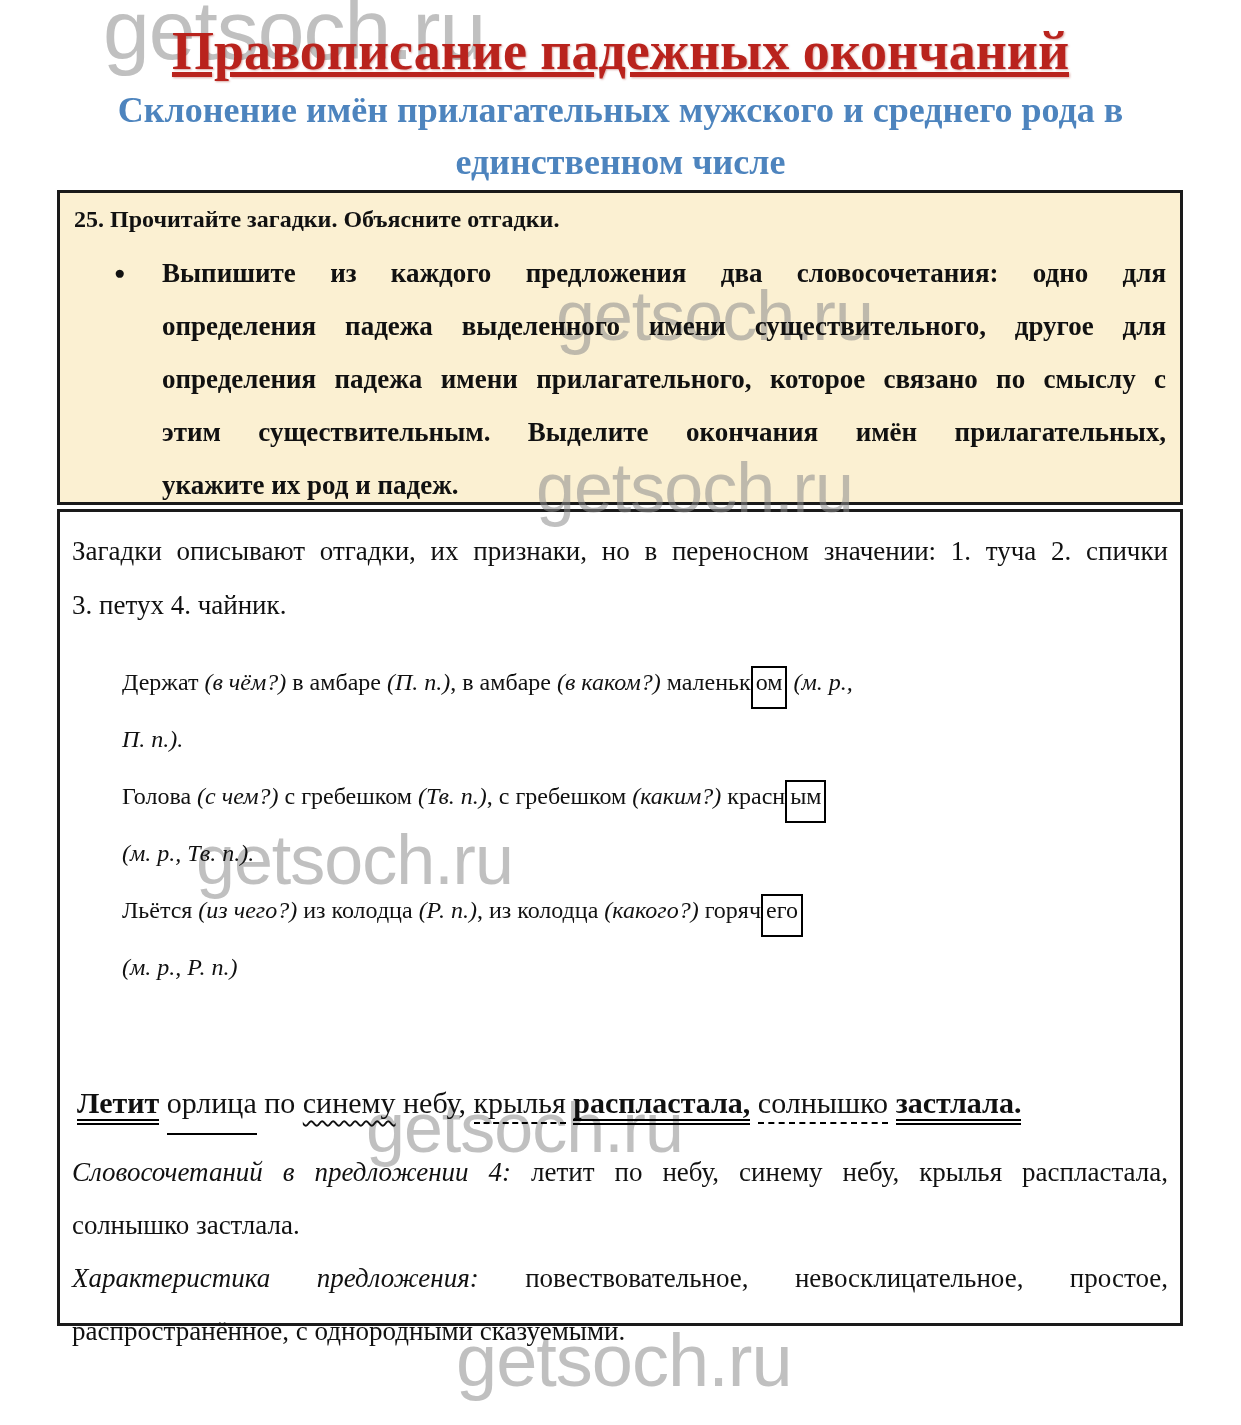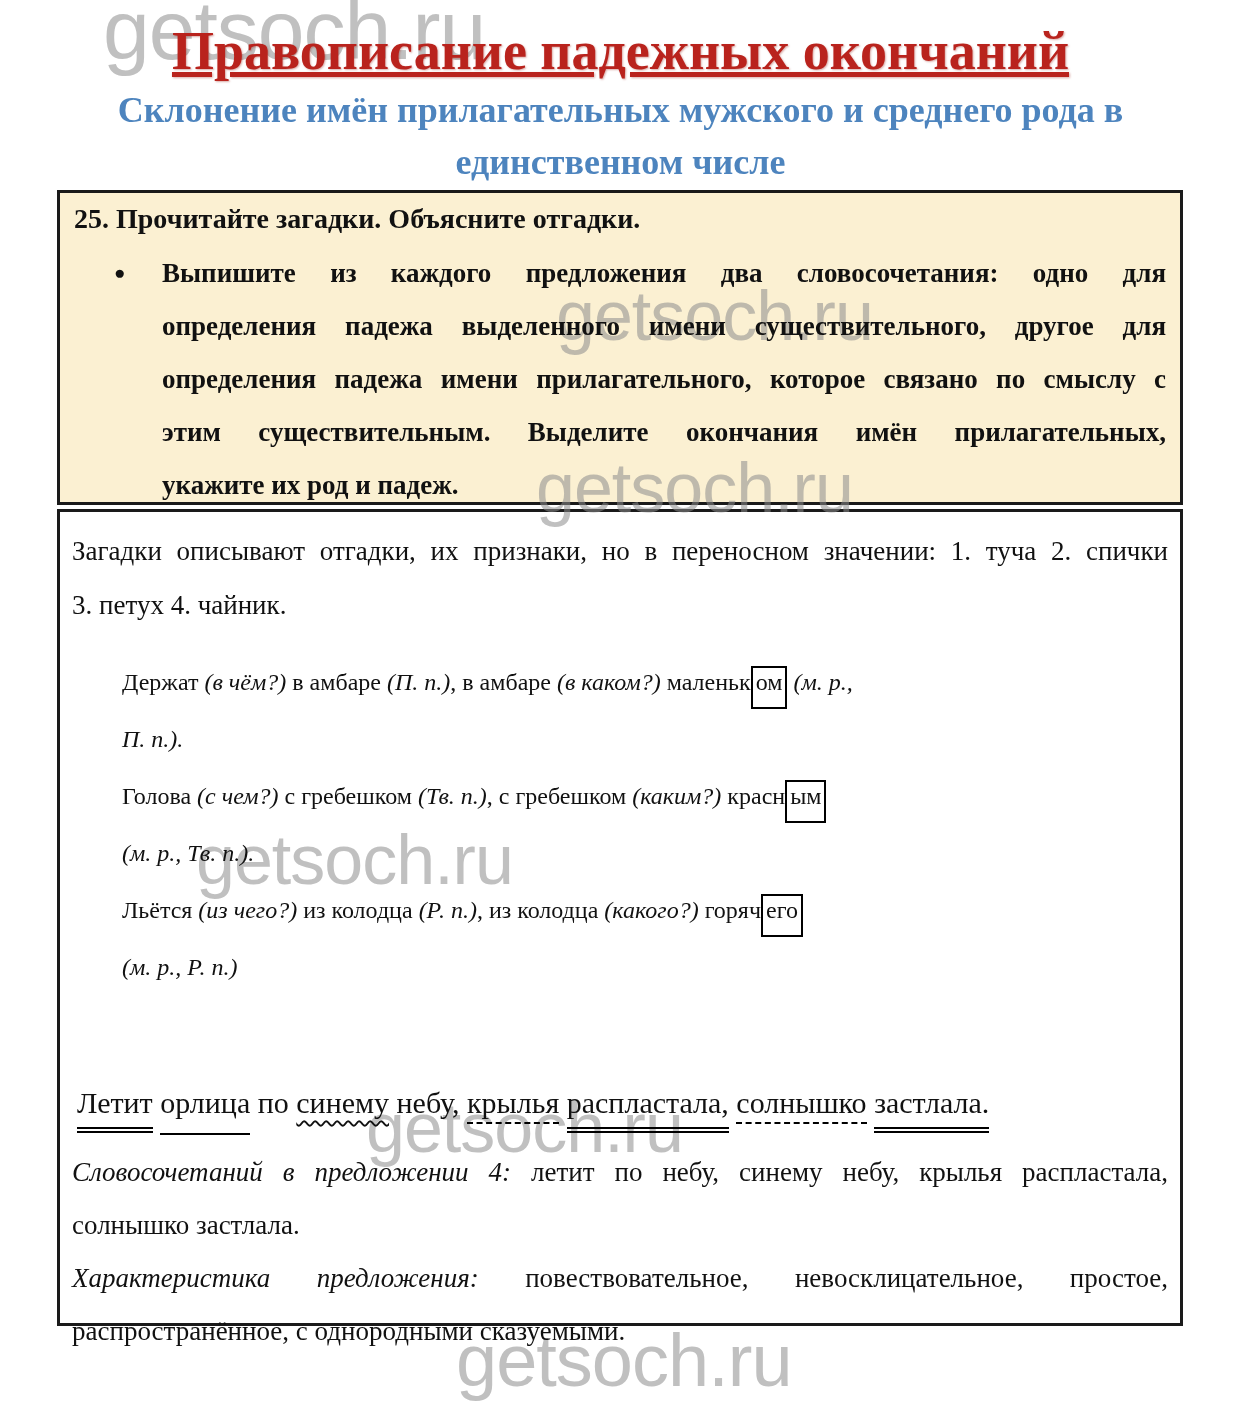--- a/index.html
+++ b/index.html
@@ -50,21 +50,21 @@
   .task-box {
     position: absolute;
     left: 57px; top: 190px;
     width: 1126px; height: 315px;
     background: #fbf0d2;
     border: 3px solid #1a1a1a;
     padding: 8px 14px 0 14px;
   }
   .task-heading {
     position: relative; z-index: 2;
-    font-size: 28px; font-weight: bold; line-height: 36px;
+    font-size: 24px; font-weight: bold; line-height: 36px;
   }
   .task-bullet-item {
     position: relative; z-index: 2;
     display: flex;
     margin-top: 10px;
     font-weight: bold;
     font-size: 27px;
   }
   .bullet {
     width: 36px;
@@ -102,21 +102,21 @@
     padding: 2px 3px 12px 3px;
     margin: -6px 0 -16px 0;
     line-height: 1.05;
   }
   .sentence {
     position: relative; z-index: 2;
     margin-top: 80px; margin-left: 5px;
     font-size: 30px; line-height: 54px;
     white-space: nowrap;
   }
-  .u-double { border-bottom: 6px double #000; padding-bottom: 8px; }
+  .u-double { border-bottom: 6px double #000; padding-bottom: 0; font-weight: bold; }
   .u-single { border-bottom: 2px solid #000; padding-bottom: 14px; }
   .u-dashed { border-bottom: 2px dashed #000; padding-bottom: 3px; }
   .u-wavy   { text-decoration: underline; text-decoration-style: wavy;
               text-decoration-thickness: 2px; text-underline-offset: 7px; }
   .para { position: relative; z-index: 2; margin-top: 16px; }
   .para .line { line-height: 53px; }
   .para i, .analysis i { font-style: italic; }
 </style>
 </head>
 <body>

